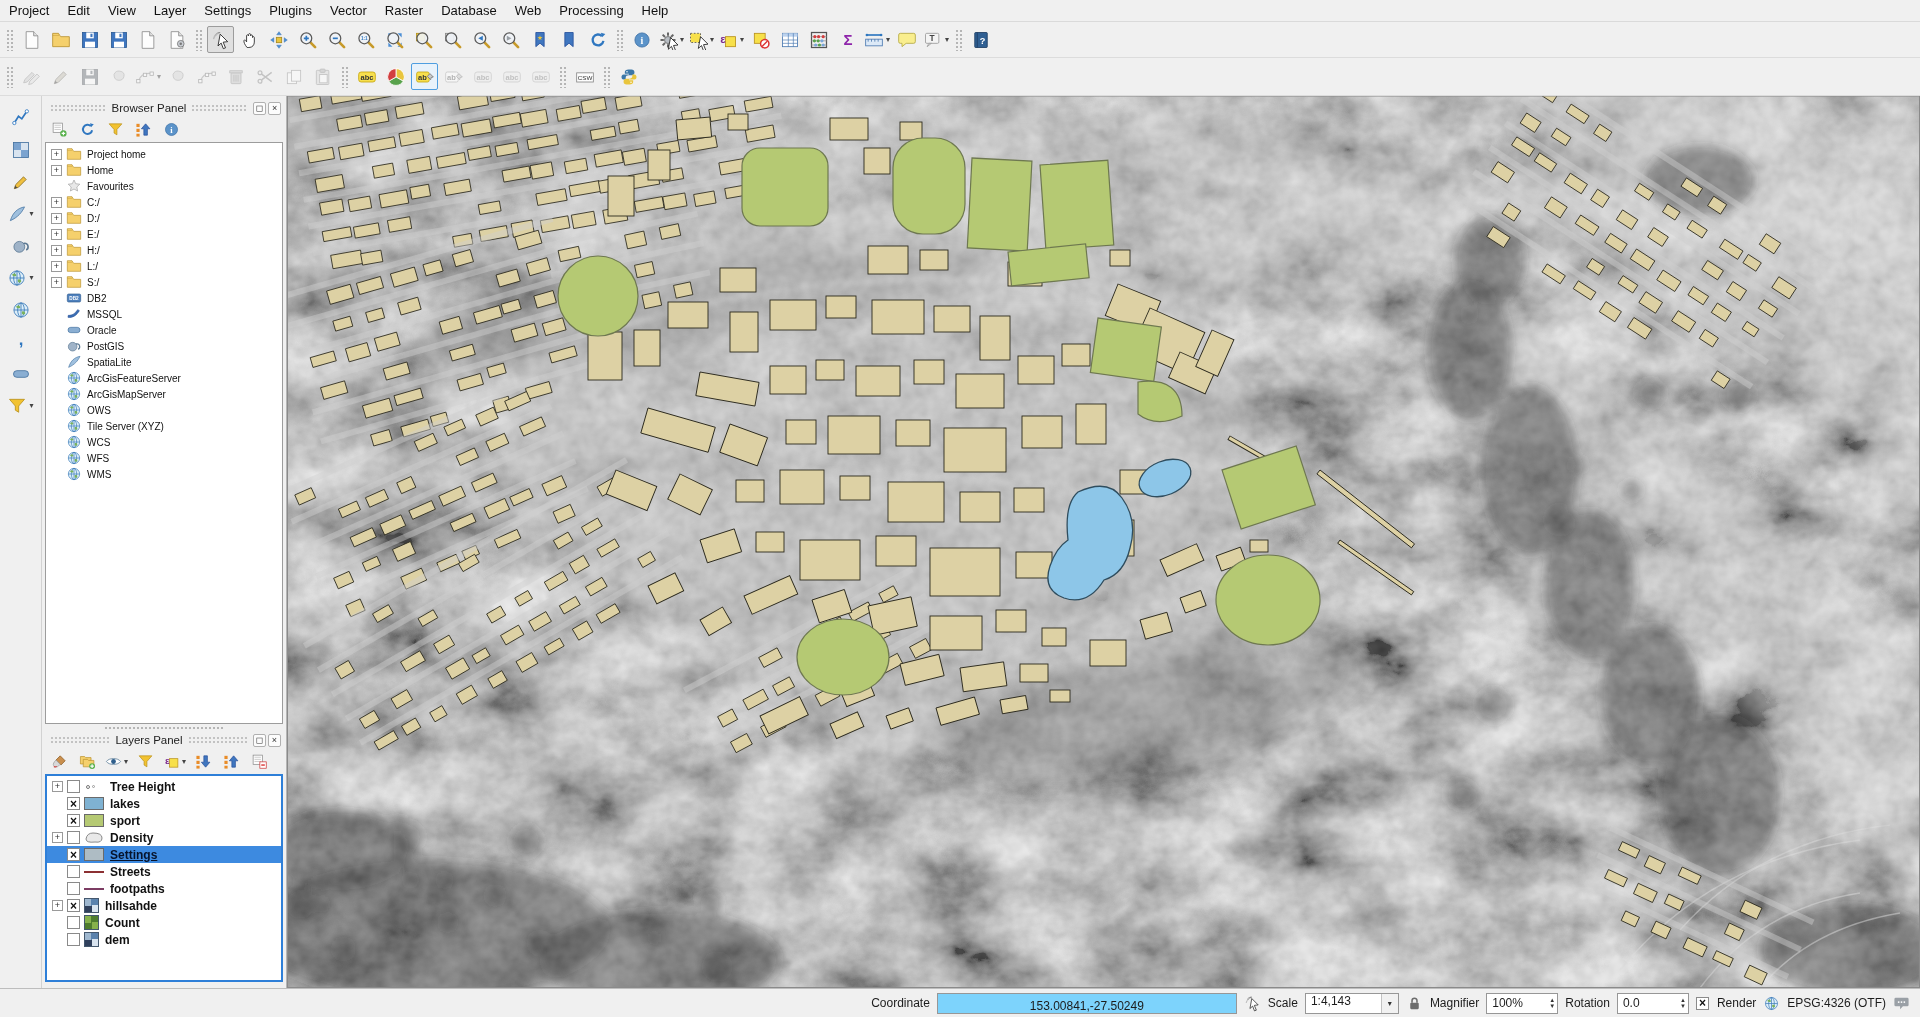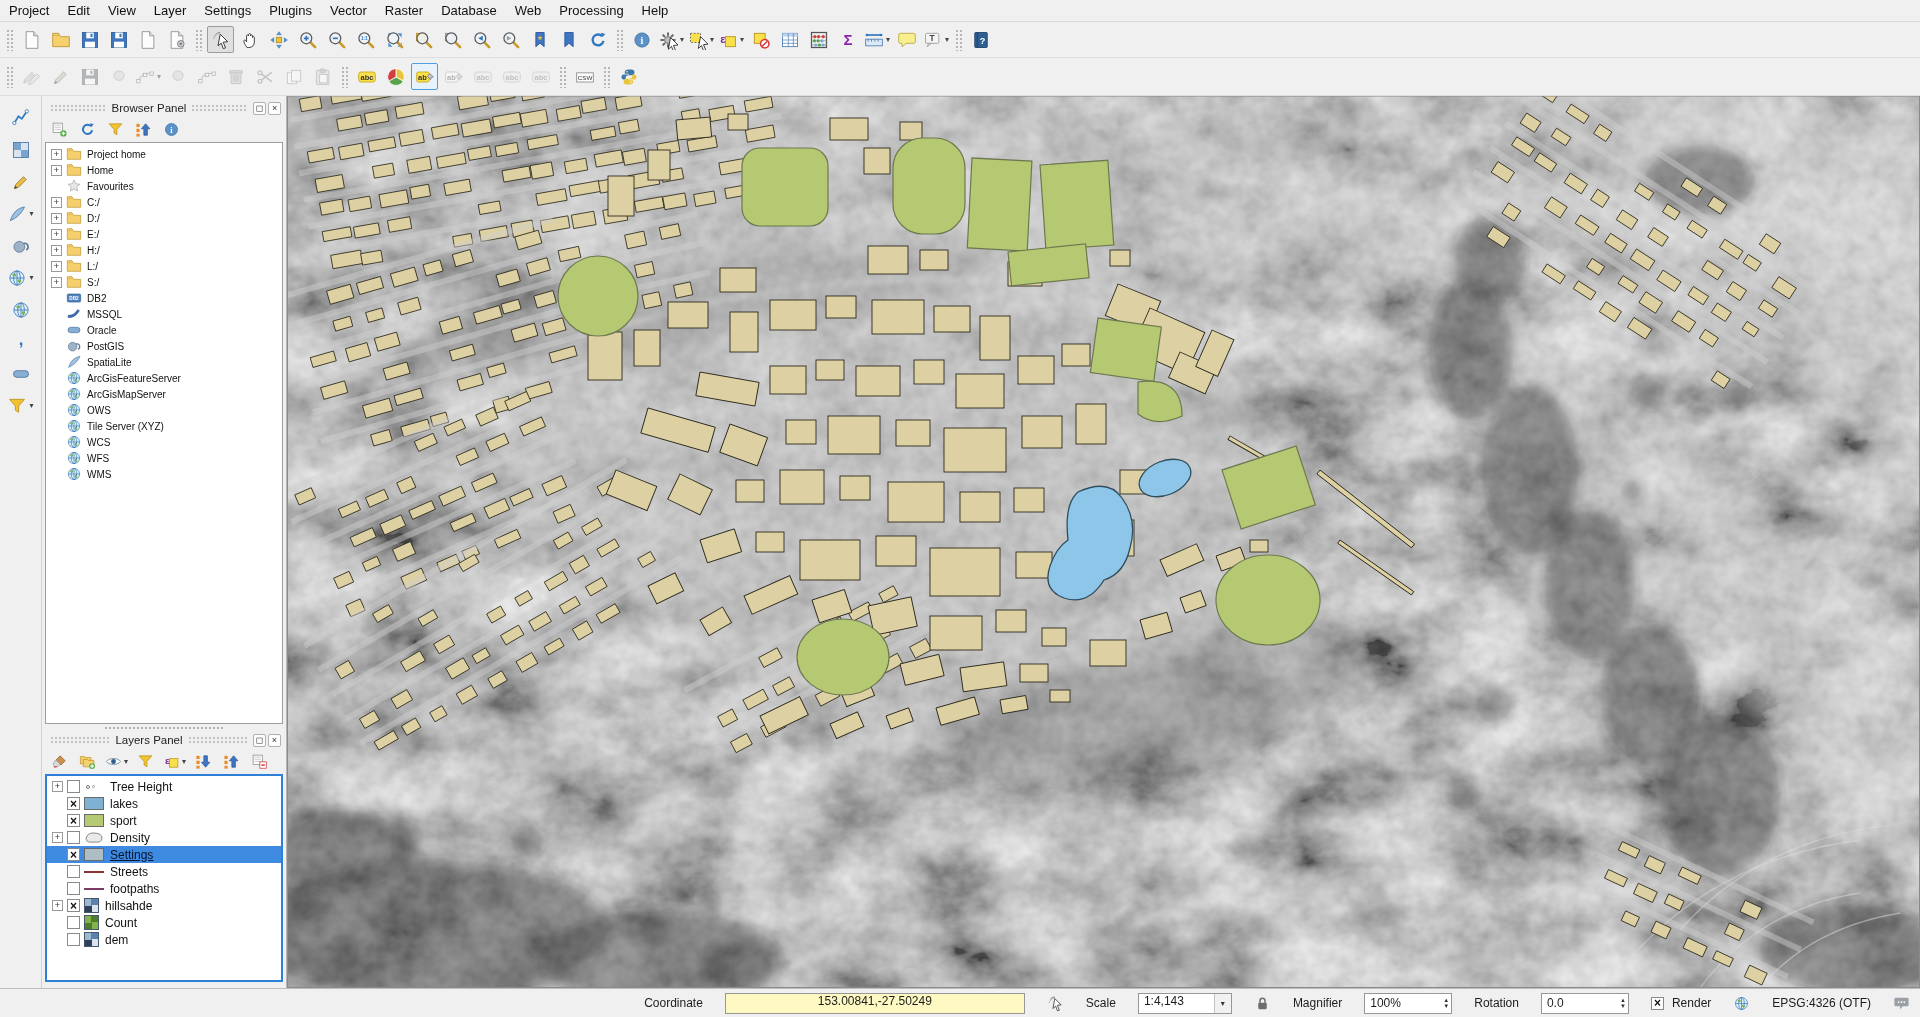--- a/index.html
+++ b/index.html
@@ -33,38 +33,38 @@
   .ptools .tbtn{height:23px;min-width:23px}
   .ptools .ic{width:17px;height:17px}
   .tree{flex:1;background:#fff;border:1px solid #9c9c9c;overflow:hidden;padding:3px 0}
   #layers-list{border:2px solid #2e7fd8;padding:2px 0}
   .trow{height:16px;display:flex;align-items:center;padding-left:5px;white-space:nowrap;cursor:default}
   .lrow{height:17px;display:flex;align-items:center;padding-left:5px;white-space:nowrap;cursor:default}
   .exp{width:11px;height:11px;border:1px solid #9a9a9a;background:#fff;font-size:9px;line-height:9px;text-align:center;color:#333;margin-right:4px;flex:none}
   .noexp{width:15px;flex:none}
   .trow .ic{width:16px;height:16px;margin-right:5px;flex:none}
   .tlbl{font-size:10px}
-  .llbl{font-size:12px;font-weight:normal}
+  .llbl{font-size:12px;font-weight:bold}
   .lrow.selected{background:#3d8ae0}
   .lrow.selected .llbl{text-decoration:underline;color:#06132b}
   .cb{width:13px;height:13px;border:1px solid #8a8a8a;background:#fff;margin-right:4px;flex:none;display:flex;align-items:center;justify-content:center;font-weight:bold;font-size:12px;color:#111;line-height:10px}
   .swatch{width:20px;height:13px;border:1px solid #6a6a6a;margin-right:6px;flex:none}
   .swatch.nb{border:none;display:flex;align-items:center}
   .sline{width:20px;height:0;border-top:2px solid #000;margin-right:6px;flex:none}
   .swr{width:15px;height:15px;border:1px solid #44586e;margin-right:6px;flex:none}
   .splitter{height:8px;display:flex;align-items:center;justify-content:center}
   .splitter div{width:120px;height:4px;background:radial-gradient(#b5b5b5 1px,transparent 1.2px);background-size:4px 4px}
   .map{flex:1;position:relative;background:#9a9a9a;overflow:hidden}
   
-  .statusbar{height:29px;display:flex;align-items:center;background:#f0f0f0;border-top:1px solid #bdbdbd;padding:0 10px;gap:22px;font-size:12px;color:#1c1c1c}
+  .statusbar{height:29px;display:flex;align-items:center;background:#f0f0f0;border-top:1px solid #bdbdbd;padding:0 10px;gap:7px;font-size:12px;color:#1c1c1c}
   .sb-spacer{flex:1}
-  .sb-input{width:300px;height:21px;border:1px solid #979797;background:#fef9c3;display:flex;align-items:flex-start;justify-content:center}
+  .sb-input{width:300px;height:21px;border:1px solid #979797;background:#7dd3fc;display:flex;align-items:flex-end;justify-content:center}
   .sb-combo{width:94px;height:21px;border:1px solid #979797;background:#fff;display:flex;align-items:flex-start;padding-left:5px}
   .dd2{margin-left:auto;width:17px;height:19px;border-left:1px solid #c2c2c2;display:flex;align-items:center;justify-content:center;font-size:8px;background:#f1f1f1;color:#333}
-  .sb-spin{width:88px;height:21px;border:1px solid #979797;background:#fff;display:flex;align-items:center;padding-left:5px}
+  .sb-spin{width:72px;height:21px;border:1px solid #979797;background:#fff;display:flex;align-items:center;padding-left:5px}
   .arrows{margin-left:auto;display:flex;flex-direction:column;font-size:6px;line-height:6.5px;color:#333;padding-right:2px}
   .sb-ic{width:17px;height:17px;flex:none}
   .sb-check{display:flex;align-items:center;gap:4px}
 </style>
 </head>
 <body>
 
 <svg width="0" height="0" style="position:absolute" aria-hidden="true">
 <defs>
 <symbol id="file" viewBox="0 0 24 24">

